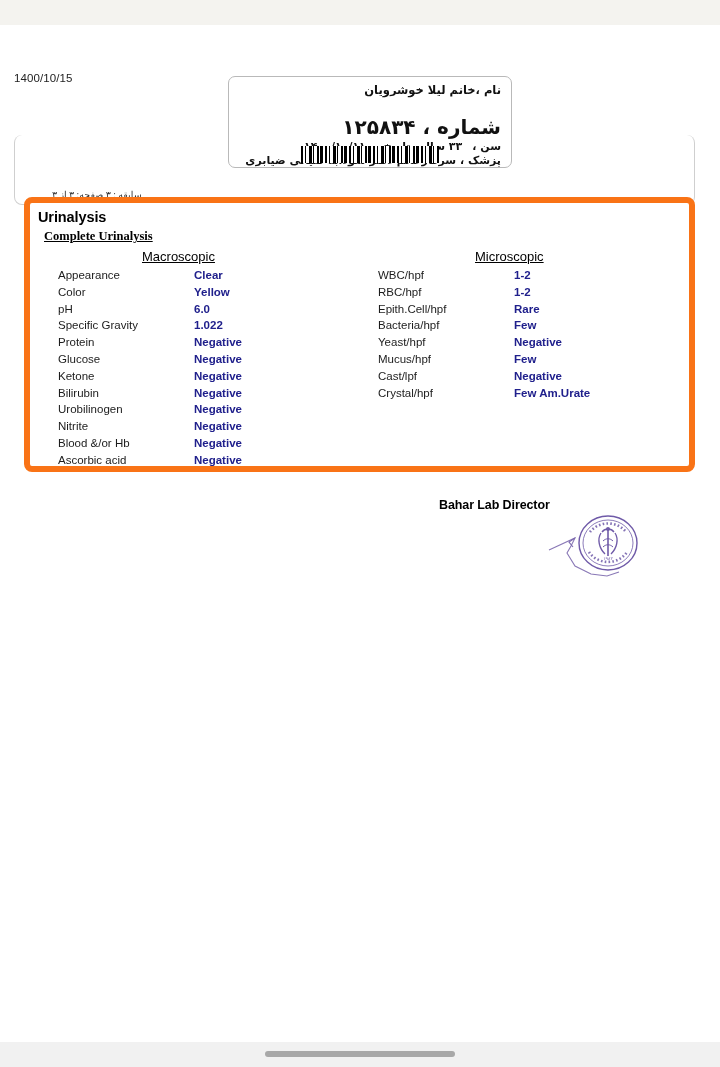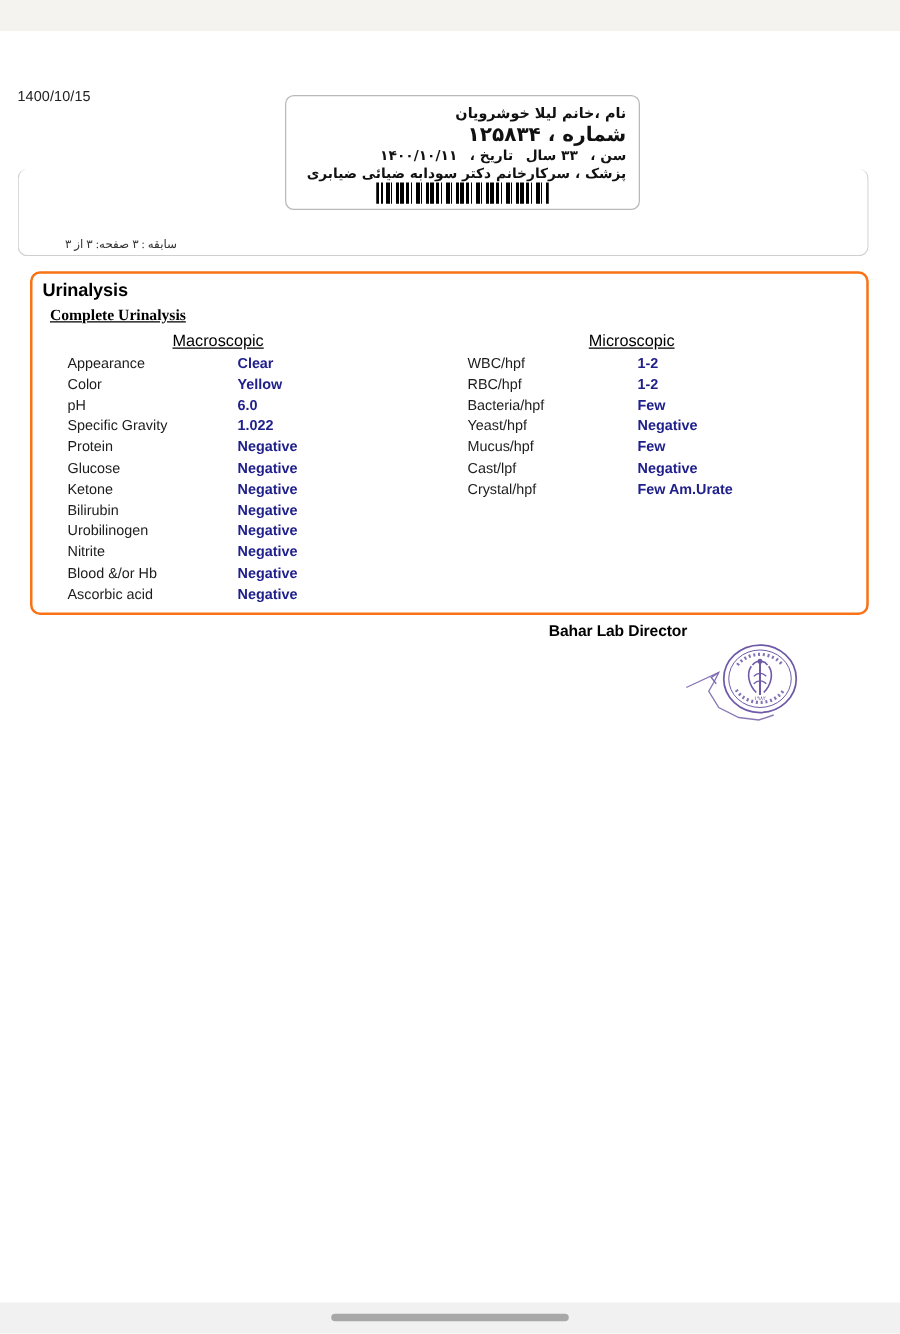--- a/index.html
+++ b/index.html
@@ -87,23 +87,23 @@
     white-space: nowrap;
   }
 
   .hc-name {
     font-size: 11.5px;
     font-weight: bold;
     margin-top: 1px;
   }
 
   .hc-number {
-    font-size: 16px;
-    font-weight: bold;
-    margin-top: 1px;
+    font-size: 20px;
+    font-weight: bold;
+    margin-top: 18px;
     letter-spacing: 0.4px;
   }
 
   .hc-row {
     font-size: 11px;
     font-weight: bold;
     margin-top: 1px;
     display: flex;
     flex-direction: row;
     justify-content: flex-start;
@@ -157,24 +157,24 @@
     border: 1px solid #cfcfcf;
     border-radius: 8px;
     border-top: none;
     background: transparent;
   }
 
   
   .results-card {
     position: absolute;
     left: 24px;
-    top: 192px;
+    top: 172px;
     width: 671px;
     height: 275px;
-    border: 2px solid #f97316;
+    border: 6px solid #f97316;
     border-radius: 8px;
     background: #ffffff;
   }
 
   .panel-title {
     position: absolute;
     left: 8px;
     top: 6px;
     font-size: 14.5px;
     font-weight: bold;
@@ -355,20 +355,24 @@
         </div>
 
       <div class="result-col micro" id="micro-col" data-interactable="false">
           <div class="result-row" data-interactable="false">
             <span class="r-label" data-interactable="false">WBC/hpf</span>
             <span class="r-value" data-interactable="false">1-2</span>
           </div>
           <div class="result-row" data-interactable="false">
             <span class="r-label" data-interactable="false">RBC/hpf</span>
             <span class="r-value" data-interactable="false">1-2</span>
+          </div>
+          <div class="result-row" data-interactable="false">
+            <span class="r-label" data-interactable="false">Epith.Cell/hpf</span>
+            <span class="r-value" data-interactable="false">Rare</span>
           </div>
           <div class="result-row" data-interactable="false">
             <span class="r-label" data-interactable="false">Bacteria/hpf</span>
             <span class="r-value" data-interactable="false">Few</span>
           </div>
           <div class="result-row" data-interactable="false">
             <span class="r-label" data-interactable="false">Yeast/hpf</span>
             <span class="r-value" data-interactable="false">Negative</span>
           </div>
           <div class="result-row" data-interactable="false">

